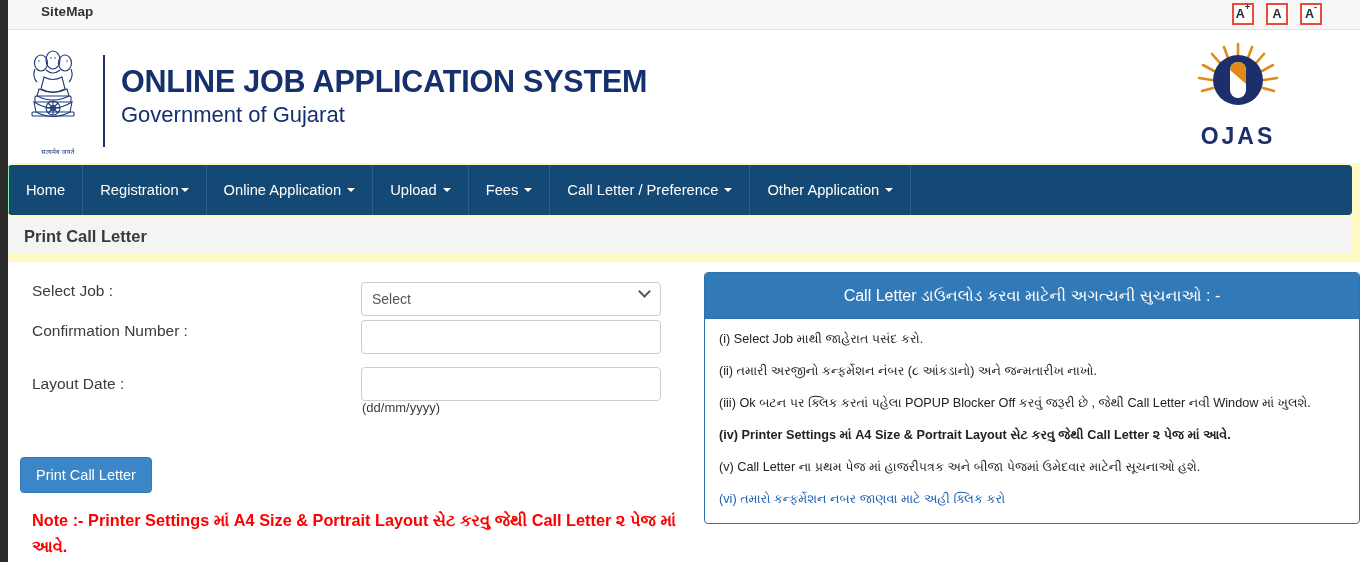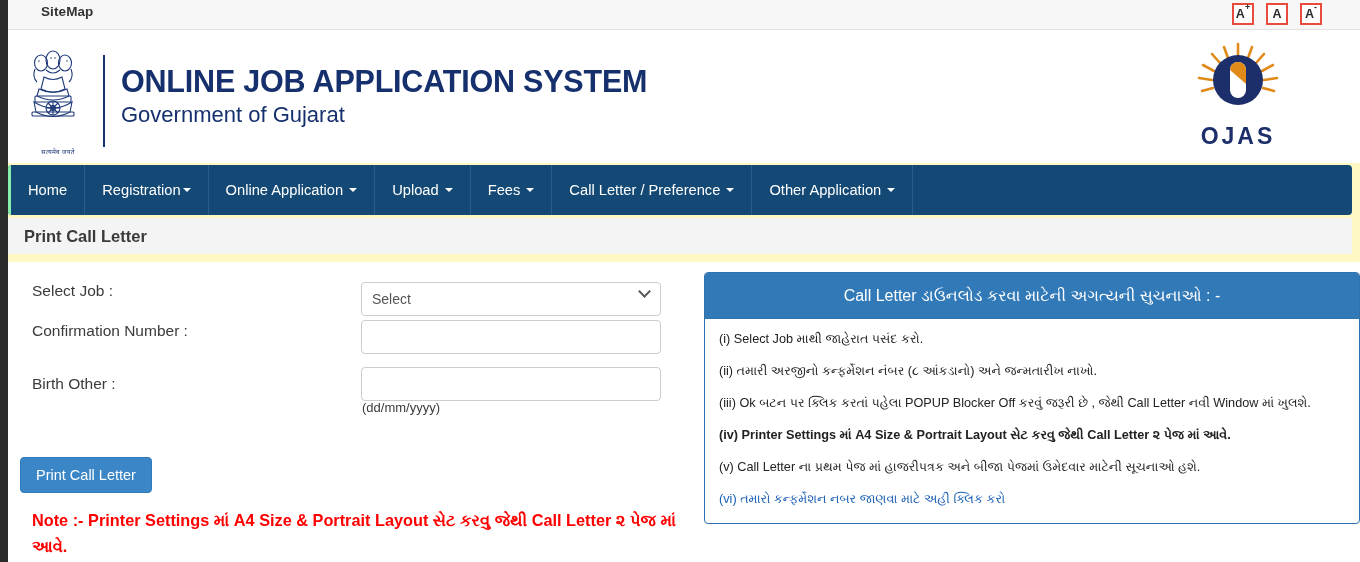--- a/index.html
+++ b/index.html
@@ -122,21 +122,21 @@
   .navitem {
     display: flex; align-items: center;
     padding: 0 17px;
     color: #ffffff;
     font-size: 14.7px;
     white-space: nowrap;
     border-right: 1px solid #2a5e8a;
     cursor: pointer;
     text-decoration: none;
   }
-  .navitem:first-child { border-left: 3px solid #86efac; }
+  .navitem:first-child { border-left: 1px solid #86efac; }
   .caret {
     display: inline-block;
     width: 0; height: 0;
     margin-left: 6px;
     border-left: 4.5px solid transparent;
     border-right: 4.5px solid transparent;
     border-top: 4.5px solid #ffffff;
   }
   .caret.tight { margin-left: 2px; }
 
@@ -358,21 +358,21 @@
       <div class="sel-wrap">
         <select class="finput" style="position:relative; left:0; top:8px;">
           <option>Select</option>
         </select>
         <span class="sel-chev"></span>
       </div>
 
       <div class="flabel" style="left:24px; top:60px;">Confirmation Number :</div>
       <input class="finput" style="left: 353px; top: 58px;" type="text" value="">
 
-      <div class="flabel" style="left:24px; top:113px;">Birth Other :</div>
+      <div class="flabel" style="left:24px; top:113px;">Layout Date :</div>
       <input class="finput" style="left: 353px; top: 105px;" type="text" value="">
       <div class="hint">(dd/mm/yyyy)</div>
 
       <button class="printbtn">Print Call Letter</button>
 
       <div class="note">Note :- Printer Settings માં A4 Size &amp; Portrait Layout સેટ કરવુ જેથી Call Letter ૨ પેજ માં આવે.</div>
     </div>
 
     <div class="panel">
       <div class="panel-head">Call Letter ડાઉનલોડ કરવા માટેની અગત્યની સુચનાઓ : -</div>

